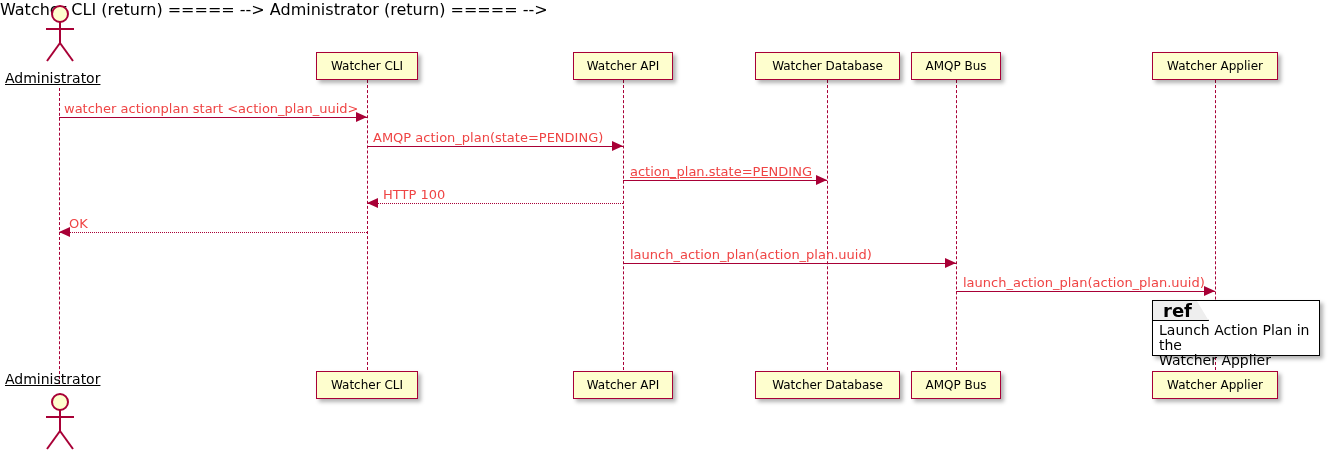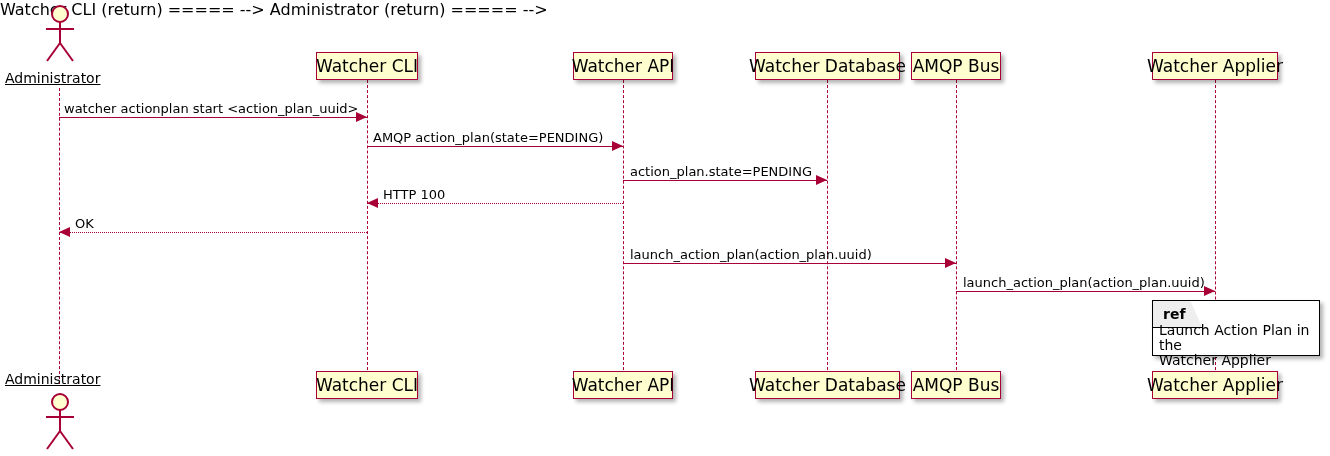--- a/index.html
+++ b/index.html
@@ -25,21 +25,21 @@
     border-left: 1px dashed #A80036;
     z-index: 1;
   }
   
   .participant {
     position: absolute;
     box-sizing: border-box;
     background: #FEFECE;
     border: 1.5px solid #A80036;
     color: #000000;
-    font-size: 17px;
+    font-size: 12px;
     line-height: 1;
     display: flex;
     align-items: center;
     justify-content: center;
     white-space: nowrap;
     padding: 0 10px;
     height: 28px;
     box-shadow: 3px 3px 4px rgba(0,0,0,0.30);
     z-index: 5;
   }
@@ -78,44 +78,44 @@
     border-left: 11px solid #A80036;
   }
   .arrow-head.left {
     border-top: 5px solid transparent;
     border-bottom: 5px solid transparent;
     border-right: 11px solid #A80036;
   }
   .msg-label {
     position: absolute;
     font-size: 13px;
-    color: #000000;
+    color: #ef4444;
     white-space: nowrap;
     z-index: 4;
   }
   
   .ref-box {
     position: absolute;
     box-sizing: border-box;
     background: #FFFFFF;
     border: 1.5px solid #000000;
     box-shadow: 3px 3px 4px rgba(0,0,0,0.30);
     z-index: 6;
   }
   .ref-tab {
     position: absolute;
     left: 0;
     top: 0;
-    height: 27px;
+    height: 20px;
     box-sizing: border-box;
     background: #EEEEEE;
     border-right: 1.5px solid #000000;
     border-bottom: 1.5px solid #000000;
     font-weight: bold;
-    font-size: 14px;
+    font-size: 18px;
     color: #000000;
     display: flex;
     align-items: center;
     padding-left: 10px;
     padding-right: 16px;
     clip-path: polygon(0 0, calc(100% - 12px) 0, 100% 100%, 0 100%);
     z-index: 7;
   }
   .ref-body {
     position: absolute;
@@ -188,31 +188,31 @@
   <div class="msg-label" style="left:64px; top:101px;">watcher actionplan start &lt;action_plan_uuid&gt;</div>
 
   
   <div class="msg-line" style="left:367px; top:146px; width:256px;"></div>
   <div class="arrow-head right" style="left:612px; top:141px;"></div>
   <div class="msg-label" style="left:373px; top:130px;">AMQP action_plan(state=PENDING)</div>
 
   
   <div class="msg-line" style="left:623px; top:180px; width:204px;"></div>
   <div class="arrow-head right" style="left:816px; top:175px;"></div>
-  <div class="msg-label" style="left:630px; top:164px;">action_plan.state=PENDING</div>
+  <div class="msg-label" style="left:630px; top:164px;text-decoration:underline;">action_plan.state=PENDING</div>
 
    Watcher CLI (return) ===== --&gt;
   <div class="msg-line dotted" style="left:367px; top:203px; width:256px;"></div>
   <div class="arrow-head left" style="left:367px; top:198px;"></div>
   <div class="msg-label" style="left:383px; top:187px;">HTTP 100</div>
 
    Administrator (return) ===== --&gt;
   <div class="msg-line dotted" style="left:59px; top:232px; width:308px;"></div>
   <div class="arrow-head left" style="left:59px; top:227px;"></div>
-  <div class="msg-label" style="left:75px; top:216px;text-align:right;">OK</div>
+  <div class="msg-label" style="left:69px; top:216px;text-align:right;">OK</div>
 
   
   <div class="msg-line" style="left:623px; top:263px; width:333px;"></div>
   <div class="arrow-head right" style="left:945px; top:258px;"></div>
   <div class="msg-label" style="left:630px; top:247px;">launch_action_plan(action_plan.uuid)</div>
 
   
   <div class="msg-line" style="left:956px; top:291px; width:259px;"></div>
   <div class="arrow-head right" style="left:1204px; top:286px;"></div>
   <div class="msg-label" style="left:963px; top:275px;">launch_action_plan(action_plan.uuid)</div>

